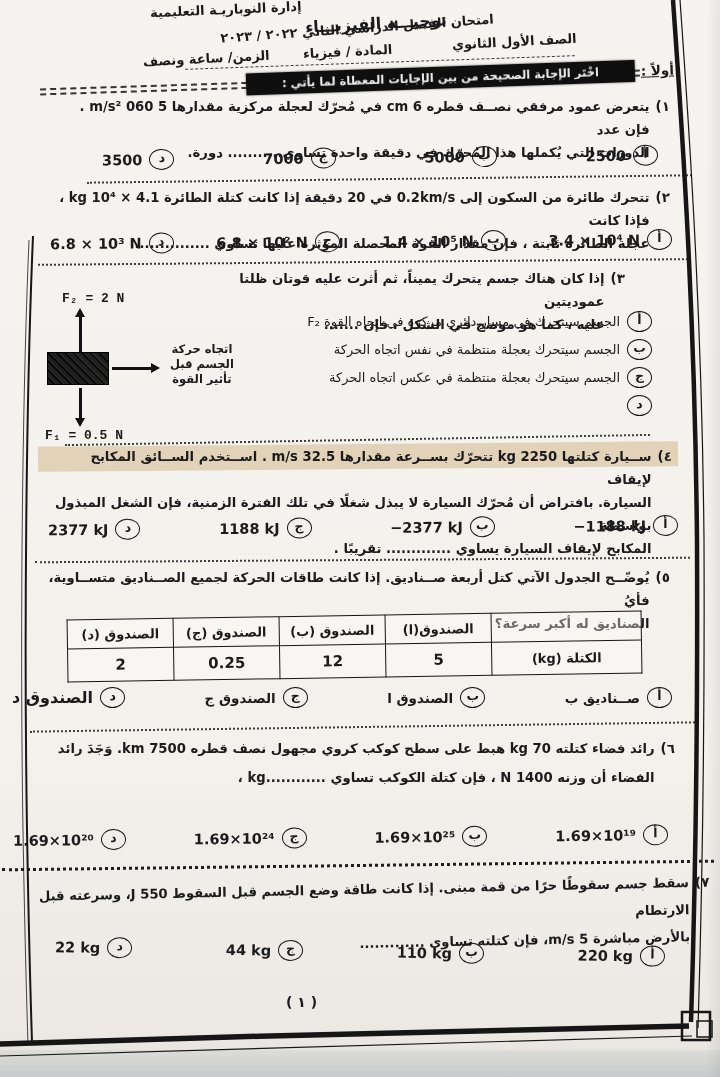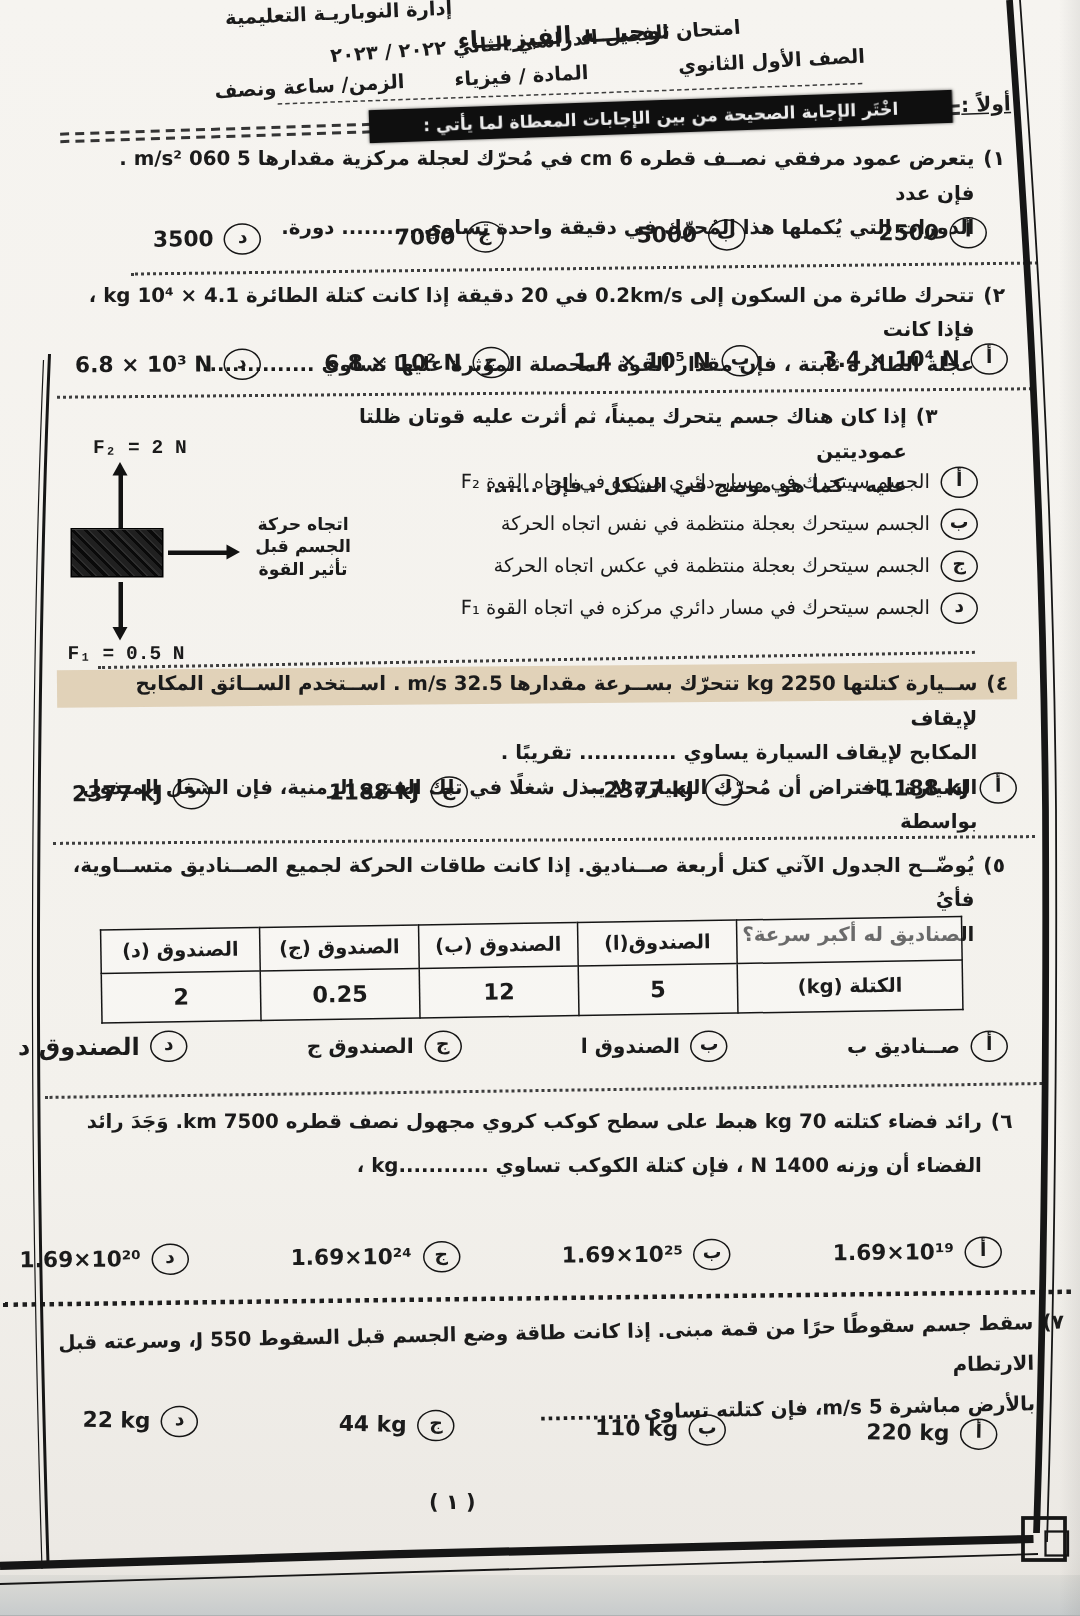--- a/index.html
+++ b/index.html
@@ -152,21 +152,20 @@
   <div class="opt3" style="top:339px; right:68px;">
     <span class="circ">ب</span>
     <span class="q3txt">الجسم سيتحرك بعجلة منتظمة في نفس اتجاه الحركة</span>
   </div>
   <div class="opt3" style="top:367px; right:68px;">
     <span class="circ">ج</span>
     <span class="q3txt">الجسم سيتحرك بعجلة منتظمة في عكس اتجاه الحركة</span>
   </div>
   <div class="opt3" style="top:395px; right:68px;">
     <span class="circ">د</span>
-    <span class="q3txt">الجسم سيتحرك في مسار دائري مركزه في اتجاه القوة F₁</span>
   </div>
 
   <div>
     <div class="flabel ltr" style="left:62px; top:291px;">F₂ = 2 N</div>
     <div class="vline" style="left:79px; top:316px; height:36px;"></div>
     <div class="tri up" style="left:75px; top:308px;"></div>
     <div class="bodybox" style="left:47px; top:352px; width:62px; height:33px;"></div>
     <div class="hline" style="left:112px; top:367px; width:40px;"></div>
     <div class="tri right" style="left:151px; top:363px;"></div>
     <div class="motlabel" style="left:160px; top:342px; width:84px;">اتجاه حركة الجسم قبل تأثير القوة</div>
@@ -174,22 +173,22 @@
     <div class="tri down" style="left:75px; top:418px;"></div>
     <div class="flabel ltr" style="left:45px; top:428px;">F₁ = 0.5 N</div>
   </div>
   <div class="sep" style="top:439px; right:70px; width:585px; transform:rotate(-1deg);"></div>
 
   <div class="hl" style="top:444px; left:38px; width:640px; height:25px;"></div>
   <div class="q" style="top:445px; right:48px; width:630px;">
     <span class="qnum">٤)</span>
     <div class="qlines">
       <div class="qline">ســيارة كتلتها 2250 kg تتحرّك بســرعة مقدارها 32.5 m/s . اســتخدم الســائق المكابح لإيقاف</div>
+      <div class="qline">السيارة. بافتراض أن مُحرّك السيارة لا يبذل شغلًا في تلك الفترة الزمنية، فإن الشغل المبذول بواسطة</div>
       <div class="qline" style="padding-left:55px;">المكابح لإيقاف السيارة يساوي ............. تقريبًا .</div>
-      <div class="qline">السيارة. بافتراض أن مُحرّك السيارة لا يبذل شغلًا في تلك الفترة الزمنية، فإن الشغل المبذول بواسطة</div>
     </div>
   </div>
   <div class="opts" style="top:517px; right:42px; width:630px; transform:rotate(-0.4deg);">
     <div class="opt">
         <span class="circ">أ</span>
         <span class="val">−1188 kJ</span>
       </div>
     <div class="opt">
         <span class="circ">ب</span>
         <span class="val">−2377 kJ</span>

